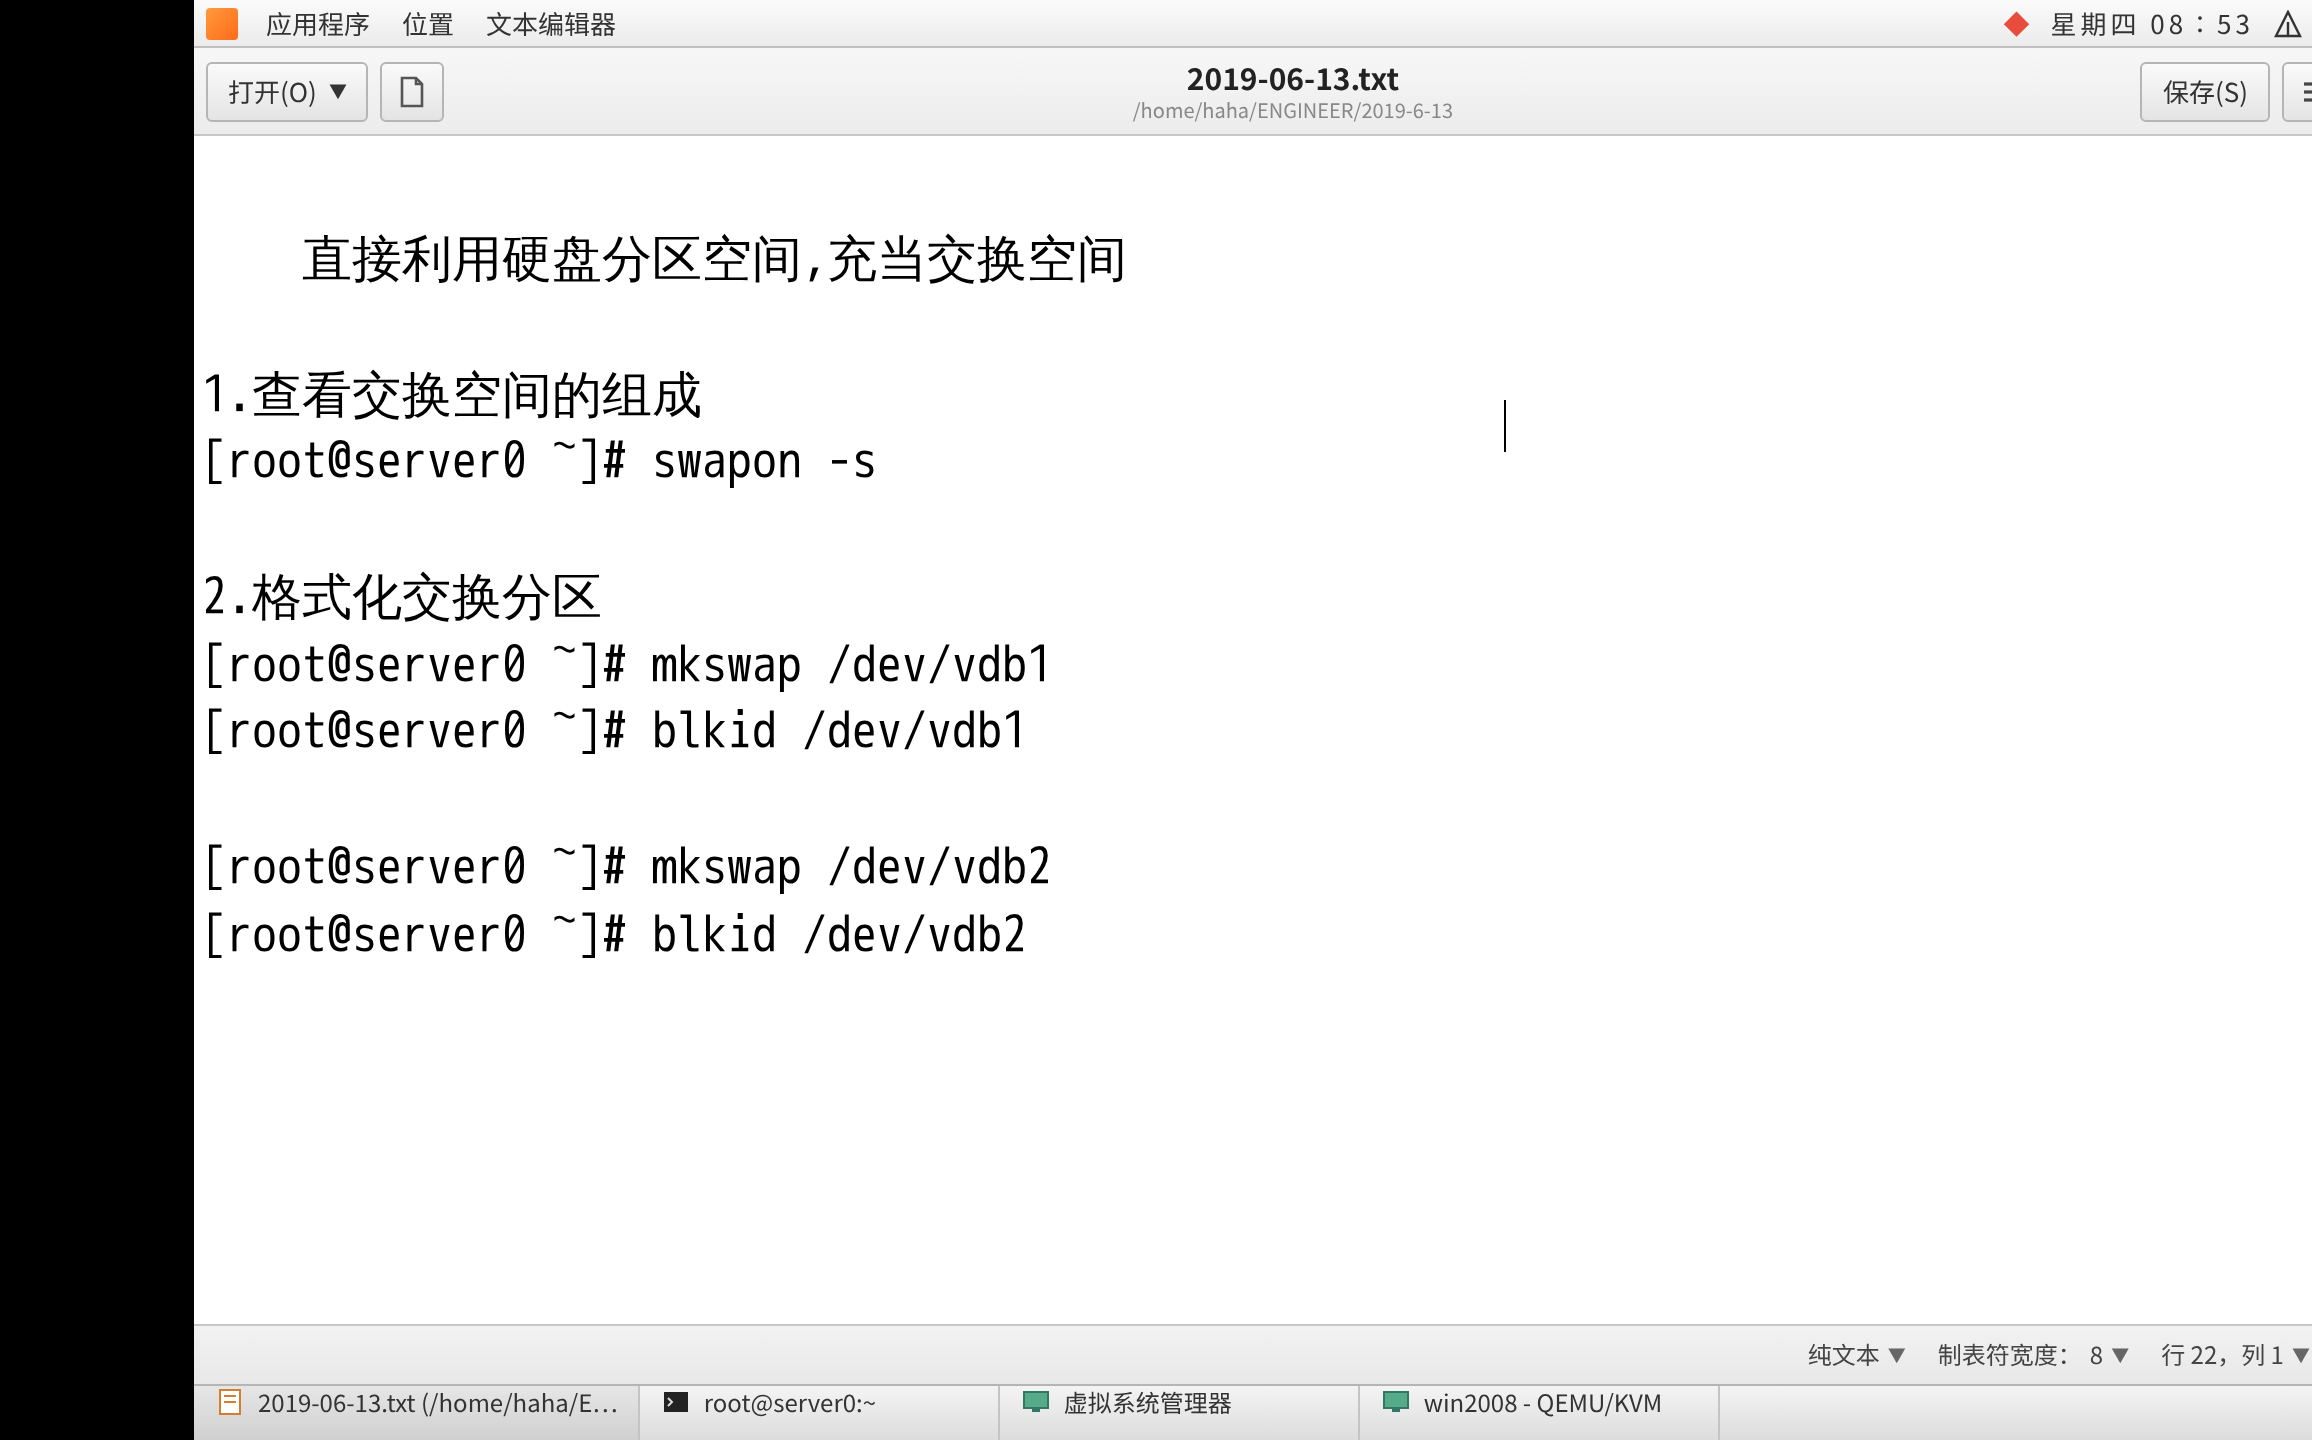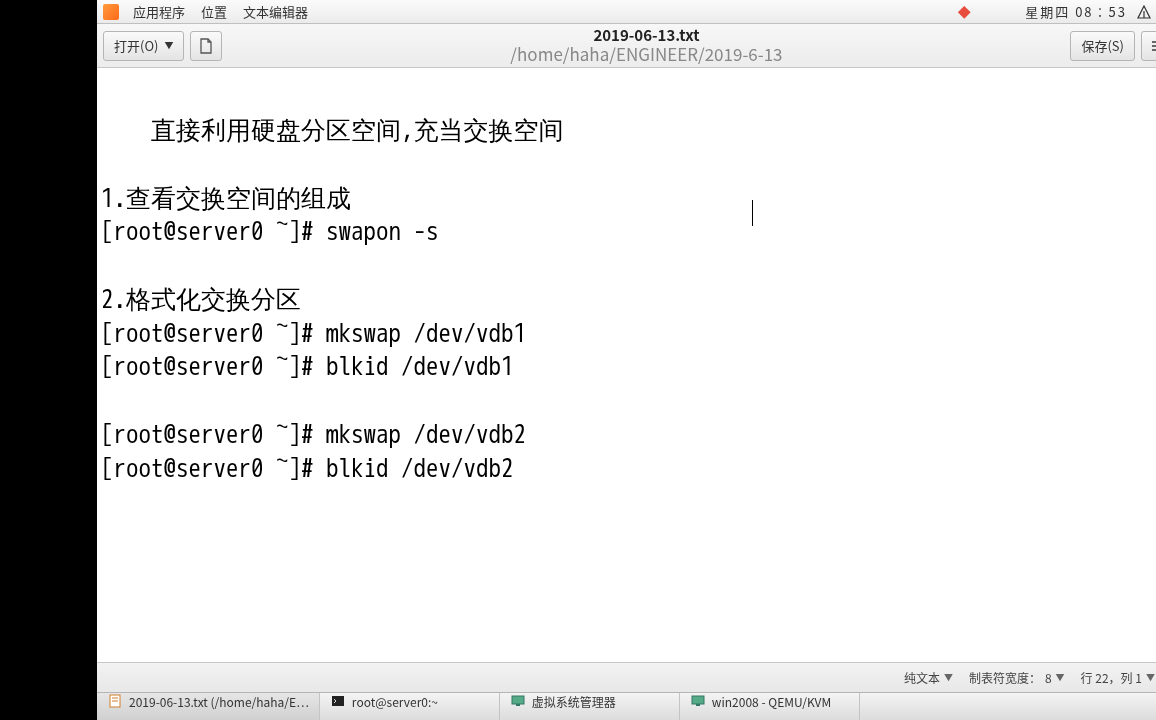--- a/index.html
+++ b/index.html
@@ -38,21 +38,21 @@
   width: 16px; height: 16px;
   background: linear-gradient(135deg, #ff9a3c, #ff6b1a);
   border-radius: 2px;
   margin-right: 6px;
 }
 .top-panel .menu-item { padding: 0 8px; cursor: default; }
 .top-panel .spacer { flex: 1; }
 .top-panel .tray { display: flex; align-items: center; gap: 10px; }
 .top-panel .tray-icon { width: 14px; height: 14px; display:flex; align-items:center; justify-content:center; }
 .red-icon { color: #e74c3c; font-size: 13px; }
-.clock { letter-spacing: 2px; margin-left: 44px; }
+.clock { letter-spacing: 2px; }
 
 
 .editor-bar {
   height: 44px;
   background: linear-gradient(to bottom, #f7f7f7, #ececec);
   border-bottom: 1px solid #c7c7c7;
   display: flex;
   align-items: center;
   padding: 0 6px;
   gap: 6px;
@@ -72,21 +72,21 @@
 }
 .icon-btn { width: 32px; justify-content: center; padding: 0; }
 .title-block {
   flex: 1;
   display: flex;
   flex-direction: column;
   align-items: center;
   line-height: 1.2;
 }
 .title-block .ftitle { font-size: 15px; color: #222; font-weight: bold; }
-.title-block .fpath { font-size: 17px; color: #888; }
+.title-block .fpath { font-size: 10px; color: #888; }
 .close-btn {
   width: 20px; height: 20px;
   display: flex; align-items: center; justify-content: center;
   color: #666; font-size: 14px;
   cursor: pointer;
 }
 
 
 .editor-content {
   flex: 1;

